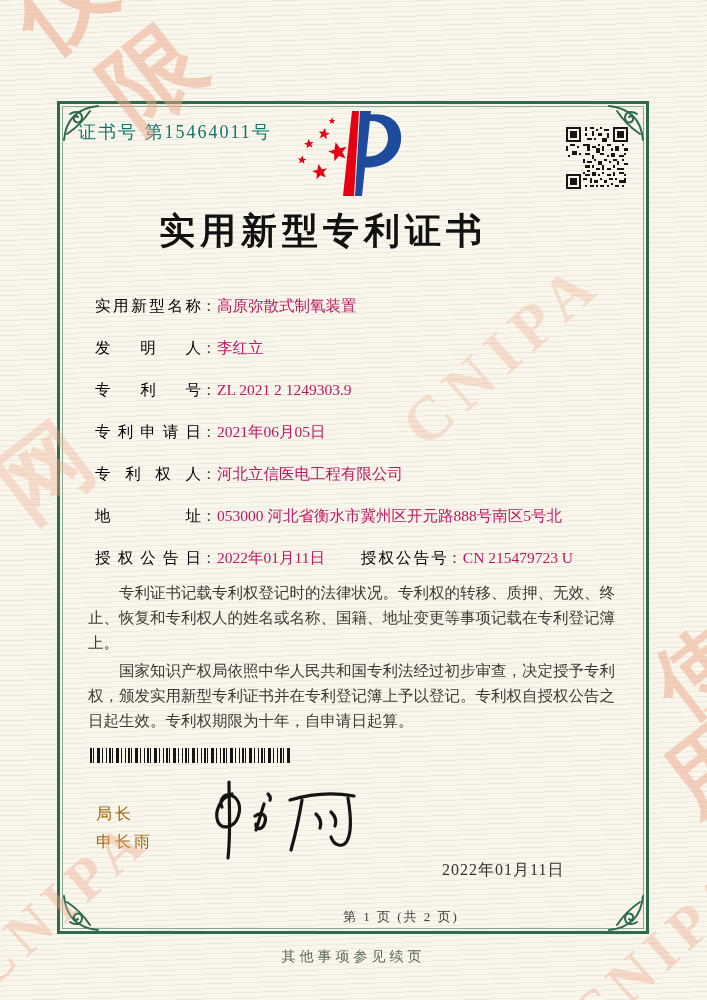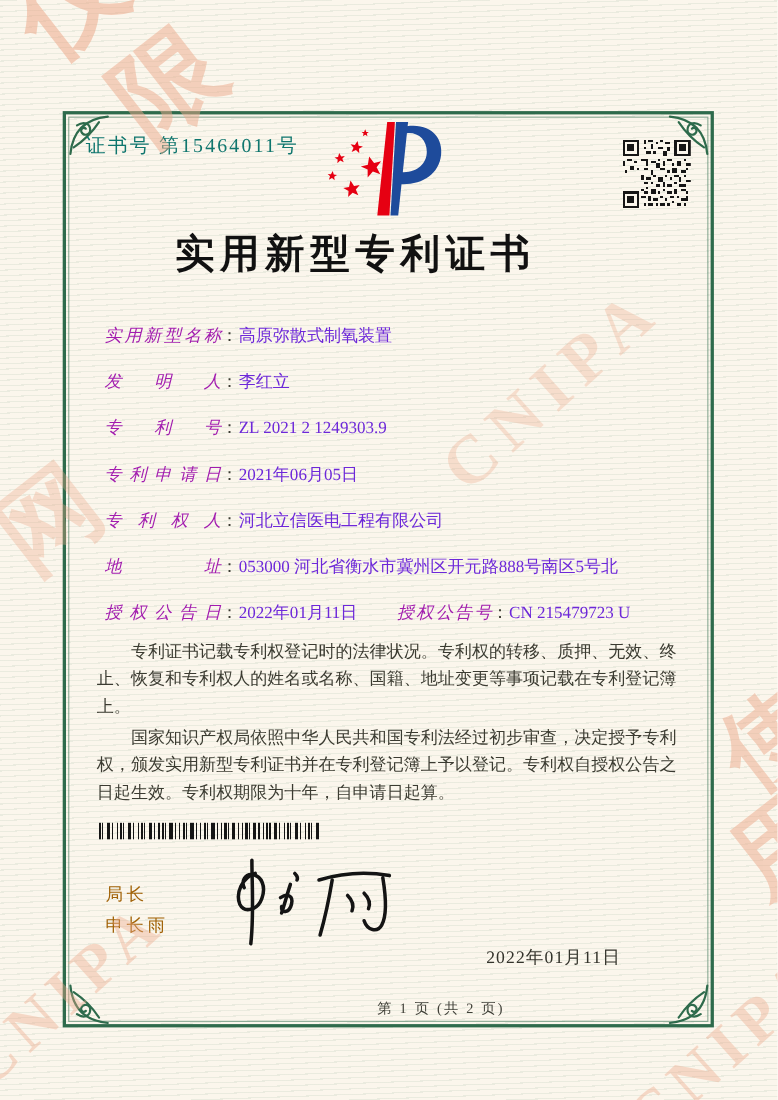--- a/index.html
+++ b/index.html
@@ -41,25 +41,24 @@
     position:absolute;left:57px;top:207px;width:532px;z-index:4;
     text-align:center;font-size:36px;font-weight:bold;color:#111;
     letter-spacing:5px;
   }
   
   .fields{position:absolute;left:95px;top:292px;width:525px;z-index:4;font-size:15.5px;}
   .frow{height:28px;line-height:28px;margin-bottom:14px;white-space:nowrap;}
   .flabel{
     display:inline-block;width:106px;vertical-align:top;
     text-align:justify;text-align-last:justify;text-justify:inter-character;
-    color:#a21caf;
-    font-style:italic;
+    color:#000000;
   }
   .fcolon{display:inline-block;width:16px;}
-  .fvalue{color:#6d28d9;}
+  .fvalue{color:#be185d;}
   .grant-right{margin-left:32px;}
   .grant-right .flabel{width:86px;}
   
   .paras{
     position:absolute;left:88px;top:580px;width:532px;z-index:4;
     font-size:15.5px;line-height:25px;color:#3b3b31;
   }
   .paras p{margin:0 0 3px 0;text-indent:2em;}
   
   .barcode{
@@ -302,20 +301,21 @@
       <path d="M150,22 C153,40 154,56 149,65 C145,72 136,70 133,61"></path>
       <path d="M118,38 C122,42 124,47 122,52"></path>
       <path d="M133,36 C137,40 139,45 137,50"></path>
     </svg>
   </div>
 
   <div class="issue-date">2022年01月11日</div>
 
   <div class="page-info">第 1 页 (共 2 页)</div>
 
+  <div class="footer-note">其他事项参见续页</div>
 
   <span class="wm wm1">仅</span>
   <span class="wm wm2">限</span>
   <span class="wm wm3">CNIPA</span>
   <span class="wm wm4">网</span>
   <span class="wm wm5">使</span>
   <span class="wm wm6">用</span>
   <span class="wm wm7">CNIPA</span>
   <span class="wm wm8">CNIPA</span>
 

